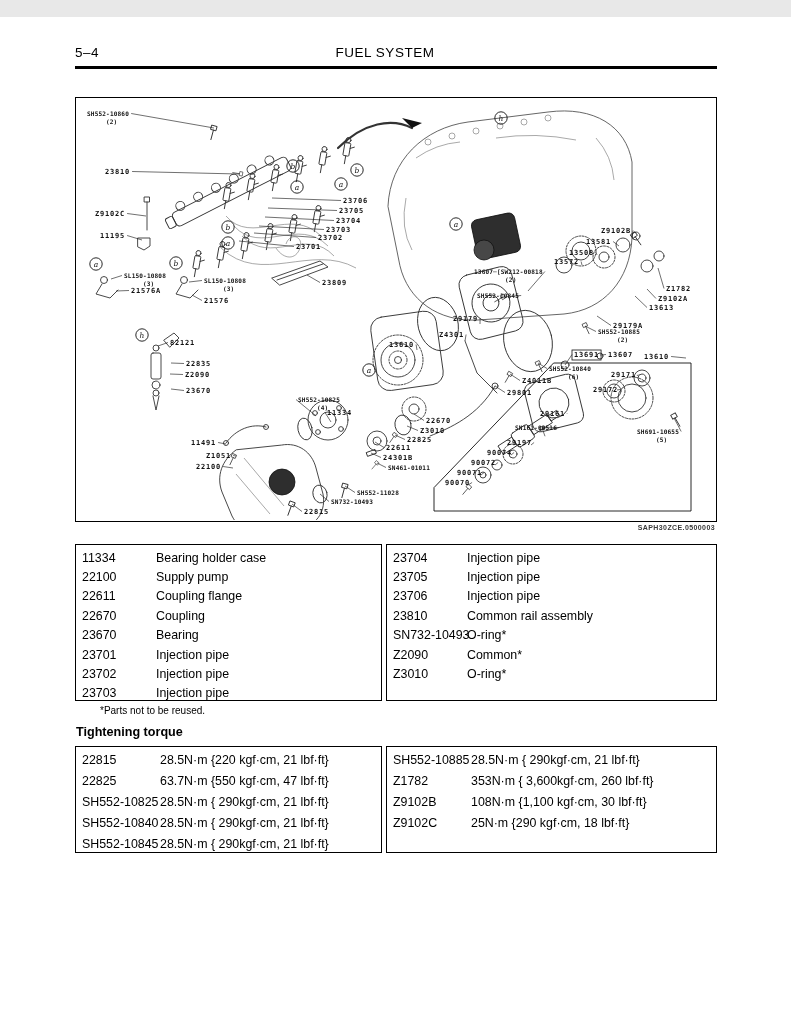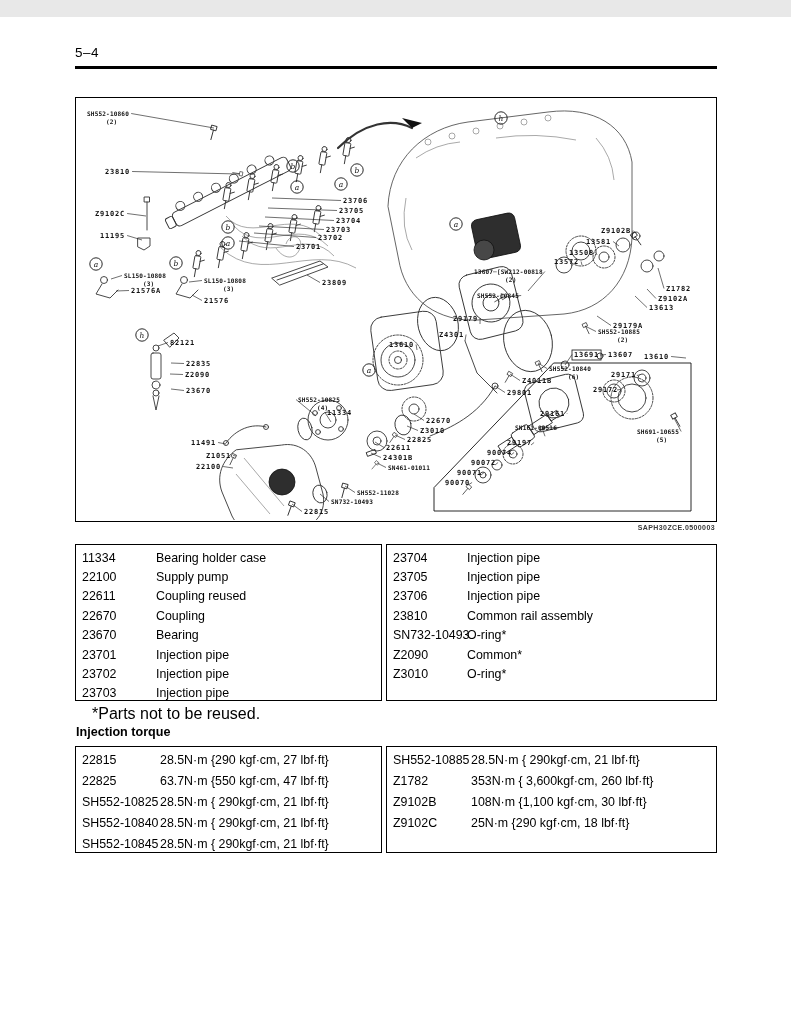--- a/index.html
+++ b/index.html
@@ -29,30 +29,31 @@
   .tbl{position:absolute;display:flex;left:75px;width:642px;}
   .tbox{border:1.4px solid #000;box-sizing:border-box;background:#fff;padding-top:3px;}
   .tbox.l{width:307px;margin-right:4px;}
   .tbox.r{width:331px;}
   .trow{display:flex;align-items:center;font-size:12.4px;}
   .parts .trow{height:19.4px;}
   .torq .trow{height:20.9px;}
   .trow .cno{width:74px;padding-left:6px;flex:none;white-space:nowrap;}
   .torq .trow .cno{width:78px;}
   .trow .cdesc{white-space:nowrap;}
-  .note{position:absolute;left:92px;top:688px;font-size:16px;}
+  .note{position:absolute;left:100px;top:688px;font-size:10px;}
   .torqhead{position:absolute;left:76px;top:708px;font-size:12.6px;font-weight:bold;}
 </style>
 </head>
 <body>
 
 <div class="page">
 
   <div class="hdr">
     <span class="pg">5–4</span>
+    <span class="ttl">FUEL SYSTEM</span>
   </div>
   <div class="hrule"></div>
 
   <div class="diagram">
     <svg id="diagram-svg" width="639" height="422" viewBox="0 0 639 422" xmlns="http://www.w3.org/2000/svg">
       <defs>
         <g id="inj">
           <circle cx="0" cy="-3" r="2.5"></circle>
           <rect x="-3" y="0" width="6" height="13" rx="1"></rect>
           <line x1="0" y1="13" x2="0" y2="21"></line>
@@ -416,21 +417,21 @@
         <div class="trow">
           <span class="cno">11334</span>
           <span class="cdesc">Bearing holder case</span>
         </div>
         <div class="trow">
           <span class="cno">22100</span>
           <span class="cdesc">Supply pump</span>
         </div>
         <div class="trow">
           <span class="cno">22611</span>
-          <span class="cdesc">Coupling reused</span>
+          <span class="cdesc">Coupling flange</span>
         </div>
         <div class="trow">
           <span class="cno">22670</span>
           <span class="cdesc">Coupling</span>
         </div>
         <div class="trow">
           <span class="cno">23670</span>
           <span class="cdesc">Bearing</span>
         </div>
         <div class="trow">
@@ -472,27 +473,27 @@
           <span class="cdesc">Common*</span>
         </div>
         <div class="trow">
           <span class="cno">Z3010</span>
           <span class="cdesc">O-ring*</span>
         </div>
       </div>
   </div>
 
   <div class="note">*Parts not to be reused.</div>
-  <div class="torqhead">Injection torque</div>
+  <div class="torqhead">Tightening torque</div>
 
   <div class="tbl torq" style="top:729px;height:107px;">
     <div class="tbox l">
         <div class="trow">
           <span class="cno">22815</span>
-          <span class="cdesc">28.5N·m {290 kgf·cm, 27 lbf·ft}</span>
+          <span class="cdesc">28.5N·m {220 kgf·cm, 21 lbf·ft}</span>
         </div>
         <div class="trow">
           <span class="cno">22825</span>
           <span class="cdesc">63.7N·m {550 kgf·cm, 47 lbf·ft}</span>
         </div>
         <div class="trow">
           <span class="cno">SH552-10825</span>
           <span class="cdesc">28.5N·m { 290kgf·cm, 21 lbf·ft}</span>
         </div>
         <div class="trow">

